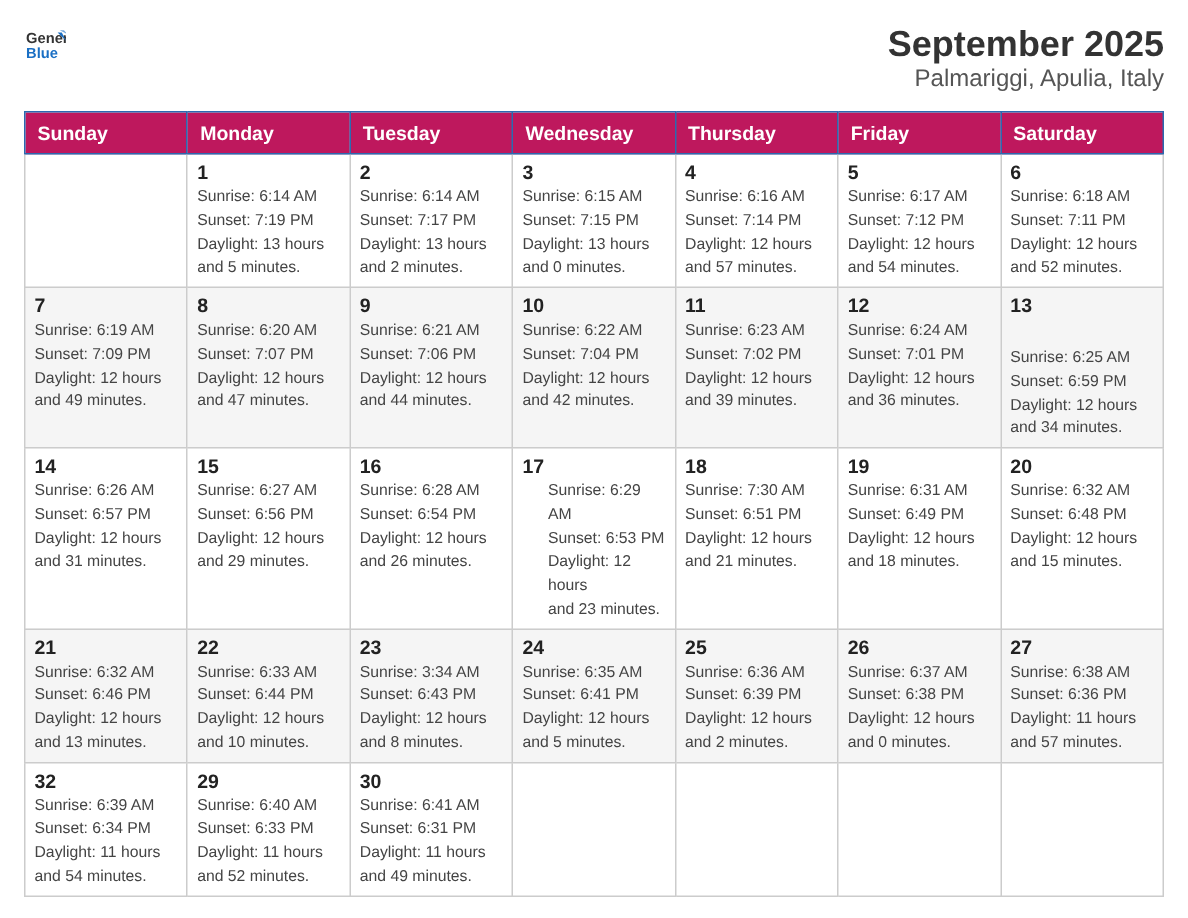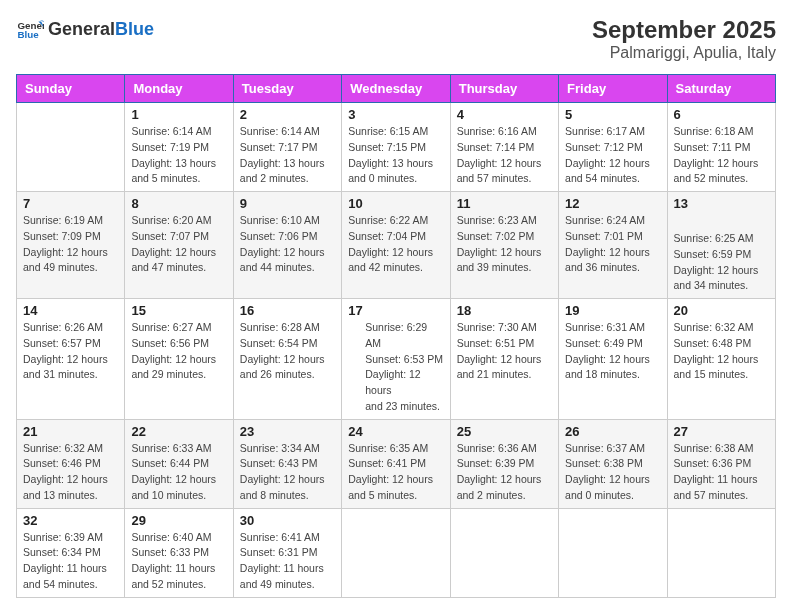--- a/index.html
+++ b/index.html
@@ -36,21 +36,21 @@
     .location {
       font-size: 16px;
       color: #555;
     }
     .calendar {
       width: 100%;
       border-collapse: collapse;
       border: 1px solid #ccc;
     }
     .calendar th {
-      background-color: #d946ef;
+      background-color: #be185d;
       color: #fff;
       font-size: 13px;
       font-weight: bold;
       padding: 6px 8px;
       text-align: left;
       border: 1px solid #2a6ab0;
     }
     .calendar td {
       vertical-align: top;
       border: 1px solid #ccc;
@@ -83,25 +83,20 @@
 <body>
 
 <div class="header">
   <div class="logo">
     <svg class="logo-icon" viewBox="0 0 40 40" xmlns="http://www.w3.org/2000/svg">
       <text x="2" y="18" font-size="14" font-weight="bold" fill="#333">General</text>
       <text x="2" y="32" font-size="14" font-weight="bold" fill="#1a6fc4">Blue</text>
       <polygon points="32,8 40,16 36,8" fill="#1a6fc4"></polygon>
       <polygon points="34,6 42,10 38,6" fill="#1a6fc4" opacity="0.6"></polygon>
     </svg>
-    <div>
-      <div style="font-size:18px;font-weight:bold;color:#333;line-height:1.1;">
-        <span>General</span><span style="color:#1a6fc4;">Blue</span>
-      </div>
-    </div>
   </div>
   <div class="title-block">
     <div class="month-title">September 2025</div>
     <div class="location">Palmariggi, Apulia, Italy</div>
   </div>
 </div>
 
 <table class="calendar">
   <thead>
     <tr>
@@ -170,21 +165,21 @@
         </td>
         <td>
           <div class="day-number">8</div>
           <div class="day-info" style="white-space: pre-line;">Sunrise: 6:20 AM
 Sunset: 7:07 PM
 Daylight: 12 hours
 and 47 minutes.</div>
         </td>
         <td>
           <div class="day-number">9</div>
-          <div class="day-info" style="white-space: pre-line;">Sunrise: 6:10 AM
+          <div class="day-info" style="white-space: pre-line;">Sunrise: 6:21 AM
 Sunset: 7:06 PM
 Daylight: 12 hours
 and 44 minutes.</div>
         </td>
         <td>
           <div class="day-number">10</div>
           <div class="day-info" style="white-space: pre-line;">Sunrise: 6:22 AM
 Sunset: 7:04 PM
 Daylight: 12 hours
 and 42 minutes.</div>

